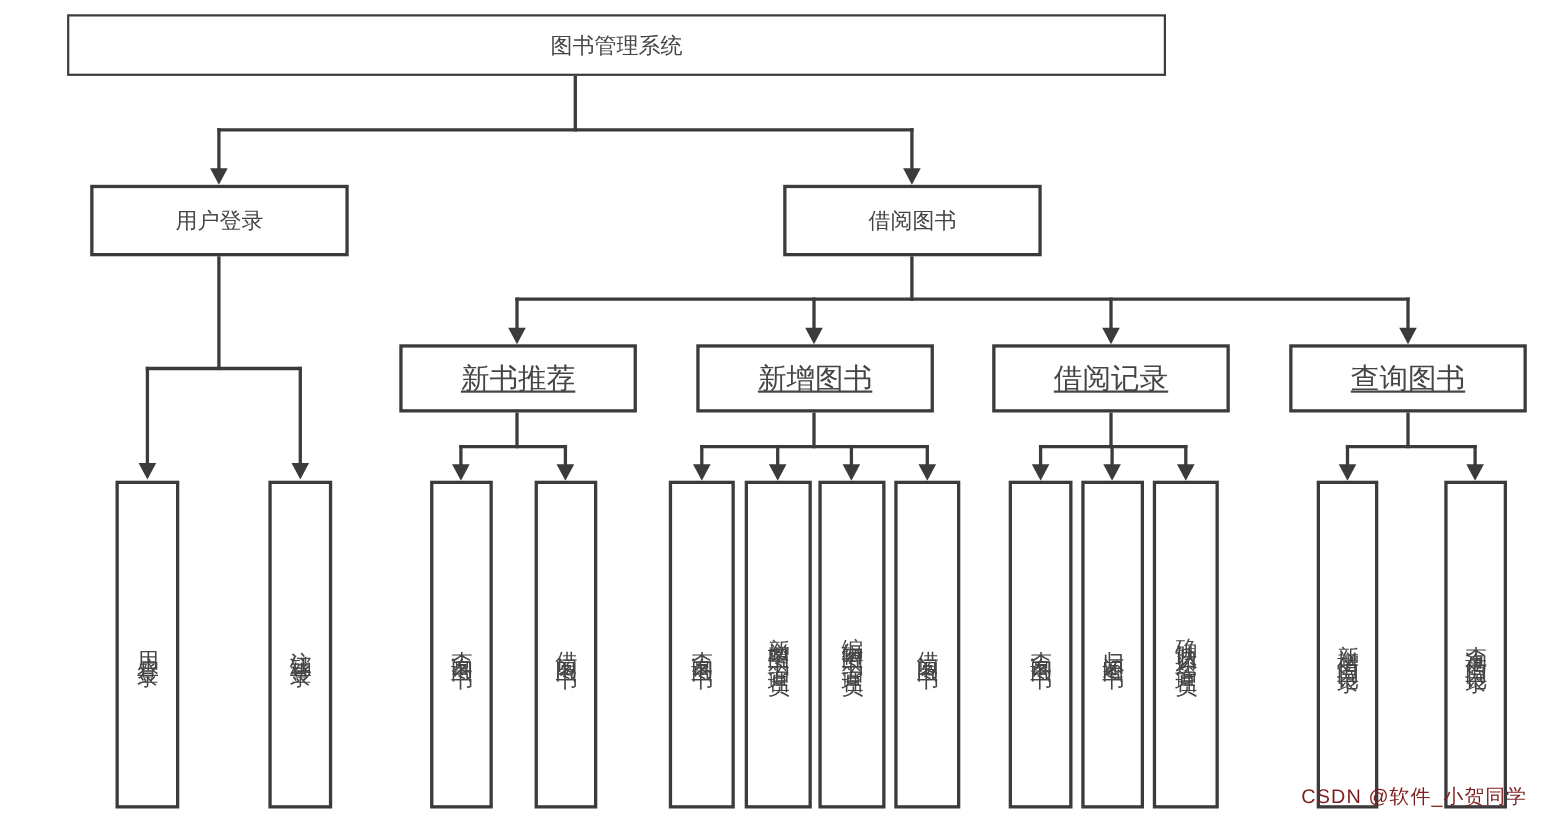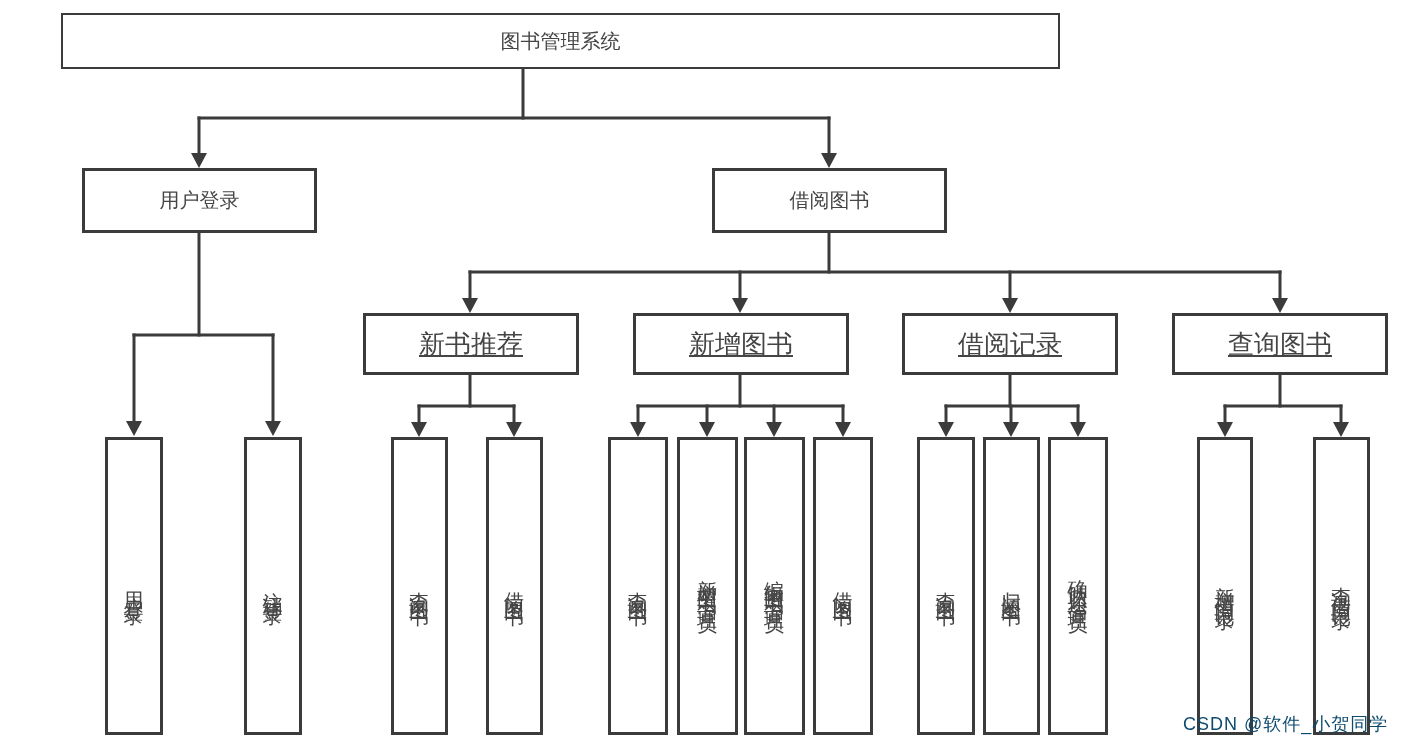--- a/index.html
+++ b/index.html
@@ -61,21 +61,21 @@
     text-orientation: mixed;
     letter-spacing: 5px;
     line-height: 1;
     white-space: nowrap;
   }
   #watermark {
     position: absolute;
     left: 1183px;
     top: 712px;
     font-size: 18px;
-    color: #0c4a6e;
+    color: #7f1d1d;
     z-index: 3;
     white-space: nowrap;
     letter-spacing: 1px;
   }
 </style>
 </head>
 <body>
 
 <div id="stage">
 

